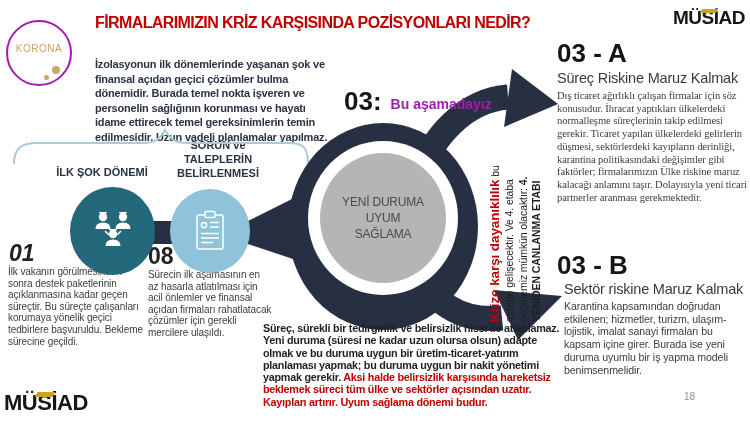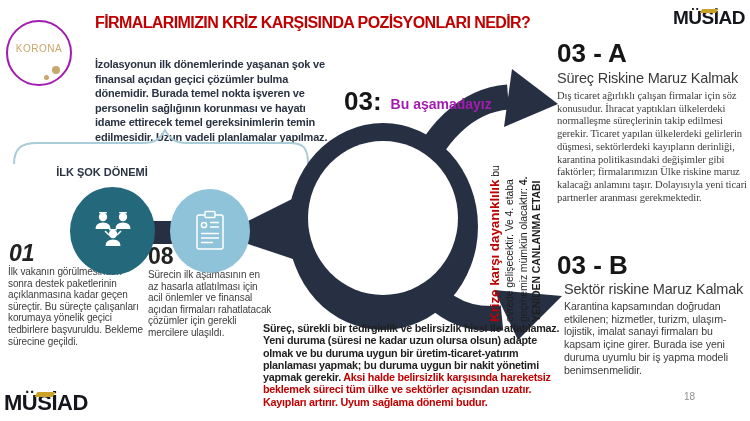--- a/index.html
+++ b/index.html
@@ -110,20 +110,21 @@
   <svg class="abs shapes-svg" width="750" height="421" viewBox="0 0 750 421">
     <rect x="105" y="221" width="150" height="23" fill="#273043"></rect>
     <polygon points="248,221 302,194 302,262 248,244" fill="#273043"></polygon>
     <path d="M 412,190 C 432,132 468,100 508,97" fill="none" stroke="#273043" stroke-width="25"></path>
     <polygon points="558,104 504,127 512,69" fill="#273043"></polygon>
     <path d="M 408,255 C 430,305 462,322 502,318" fill="none" stroke="#273043" stroke-width="25"></path>
     <polygon points="562,296 518,340 494,290" fill="#273043"></polygon>
   </svg>
 
   <div class="abs stage-label label1">İLK ŞOK DÖNEMİ</div>
+  <div class="abs stage-label label2">SORUN ve TALEPLERİN BELİRLENMESİ</div>
 
   <div class="abs circle circle1">
     <svg width="46" height="42" viewBox="0 0 46 42">
       <g fill="#ffffff">
         <circle cx="13" cy="7" r="4.2"></circle>
           <path d="M5.5,19 q0,-6.5 7.5,-6.5 q7.5,0 7.5,6.5 z"></path>
         <circle cx="33" cy="7" r="4.2"></circle>
           <path d="M25.5,19 q0,-6.5 7.5,-6.5 q7.5,0 7.5,6.5 z"></path>
         <circle cx="23" cy="24" r="4.2"></circle>
           <path d="M15.5,36 q0,-6.5 7.5,-6.5 q7.5,0 7.5,6.5 z"></path>
@@ -152,20 +153,23 @@
     </svg>
   </div>
 
   <div class="abs bignum num1">01</div>
   <div class="abs desc desc1">İlk vakanın görülmesinden sonra destek paketlerinin açıklanmasına kadar geçen süreçtir. Bu süreçte çalışanları korumaya yönelik geçici tedbirlere başvuruldu. Bekleme sürecine geçildi.</div>
   <div class="abs bignum num2">08</div>
   <div class="abs desc desc2">Sürecin ilk aşamasının en az hasarla atlatılması için acil önlemler ve finansal açıdan firmaları rahatlatacak çözümler için gerekli mercilere ulaşıldı.</div>
 
   <div class="abs ring-outer"></div>
   <div class="abs ring-white"></div>
+  <div class="abs ring-gray">
+    <div class="ring-text">YENİ DURUMA UYUM SAĞLAMA</div>
+  </div>
 
   <div class="abs stage3">
     <span class="stage3-num">03:</span>
     <span class="stage3-status">Bu aşamadayız</span>
   </div>
 
   <div class="abs vtext">
     <div><span class="hl">Krize karşı dayanıklılık</span><span> bu</span></div>
     <div>evrede gelişecektir. Ve 4. etaba</div>
     <div><span>geçmemiz mümkün olacaktır: </span><span class="b">4.</span></div>

